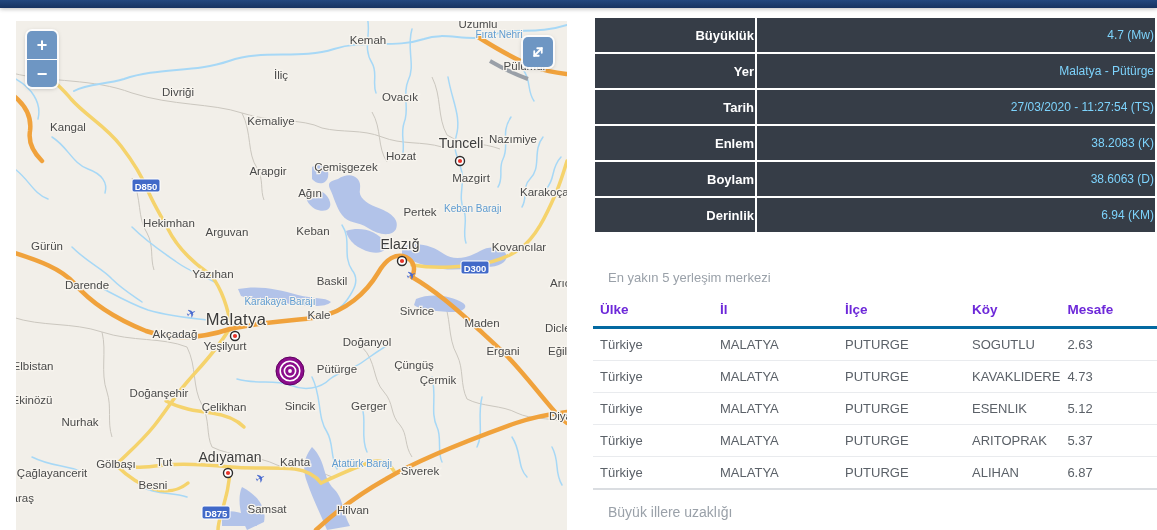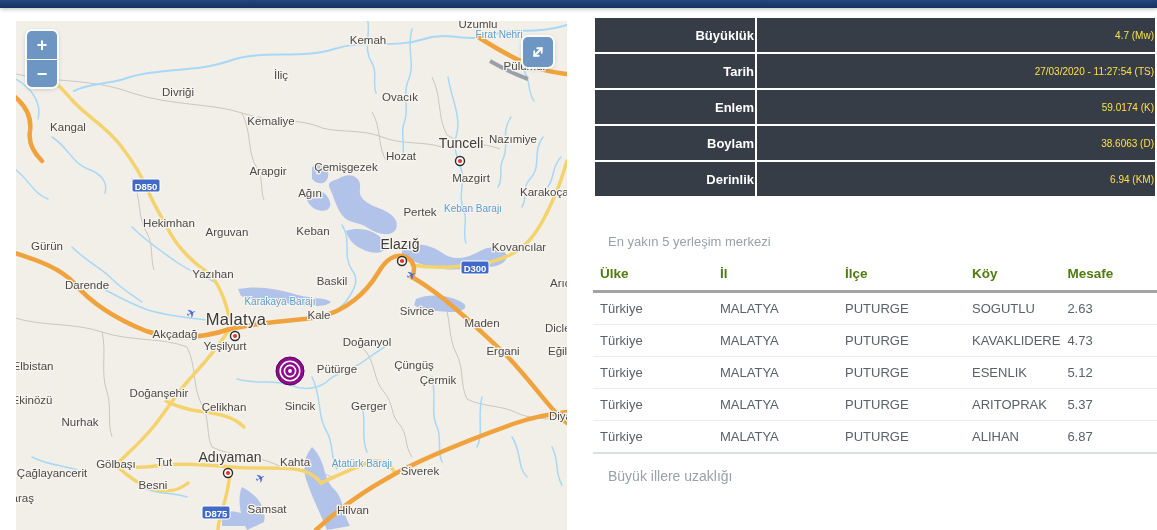--- a/index.html
+++ b/index.html
@@ -38,26 +38,26 @@
   .expandbtn{
     position:absolute;right:14px;top:16px;width:30px;height:30px;border:none;padding:0;
     background:#6e96c3;border-radius:5px;cursor:pointer;
     box-shadow:0 0 0 2px rgba(255,255,255,.9),0 1px 5px rgba(0,0,0,.35);
   }
   
   .panel{position:absolute;left:593px;top:0;width:564px;}
   table.info{border-collapse:separate;border-spacing:2px;width:564px;margin-top:16px;}
   table.info th,table.info td{background:#363d47;height:32px;text-align:right;vertical-align:middle;}
   table.info th{width:150px;color:#ffffff;font-weight:bold;font-size:13px;padding-left:9px;}
-  table.info td{color:#fde047;font-size:10px;font-weight:normal;padding-left:20px;}
+  table.info td{color:#7dd3fc;font-size:12px;font-weight:normal;padding-left:20px;}
   .sec-heading{margin:36px 0 0 15px;color:#9aa1a9;font-size:13px;}
   table.settle{width:564px;border-collapse:collapse;margin-top:13px;}
   table.settle th{
-    font-size:13.5px;color:#4d7c0f;text-align:left;font-weight:bold;
-    padding:4px 0 9px 7px;border-bottom:3px solid #a3a3a3;
+    font-size:13.5px;color:#6d28d9;text-align:left;font-weight:bold;
+    padding:4px 0 9px 7px;border-bottom:3px solid #0369a1;
   }
   table.settle td{
     font-size:13px;color:#5b6168;padding:8px 0 8px 7px;border-bottom:1px solid #e9ebee;
   }
   table.settle tr:last-child td{border-bottom:2px solid #dadde1;}
   .sec-heading2{margin:14px 0 0 15px;color:#9aa1a9;font-size:14px;}
 </style>
 </head>
 <body>
 
@@ -261,26 +261,30 @@
 </div>
 
 <div class="panel">
   <table class="info">
     <tbody id="info-body">
         <tr>
           <th>Büyüklük</th>
           <td>4.7 (Mw)</td>
         </tr>
         <tr>
+          <th>Yer</th>
+          <td>Malatya - Pütürge</td>
+        </tr>
+        <tr>
           <th>Tarih</th>
           <td>27/03/2020 - 11:27:54 (TS)</td>
         </tr>
         <tr>
           <th>Enlem</th>
-          <td>59.0174 (K)</td>
+          <td>38.2083 (K)</td>
         </tr>
         <tr>
           <th>Boylam</th>
           <td>38.6063 (D)</td>
         </tr>
         <tr>
           <th>Derinlik</th>
           <td>6.94 (KM)</td>
         </tr>
       </tbody>

